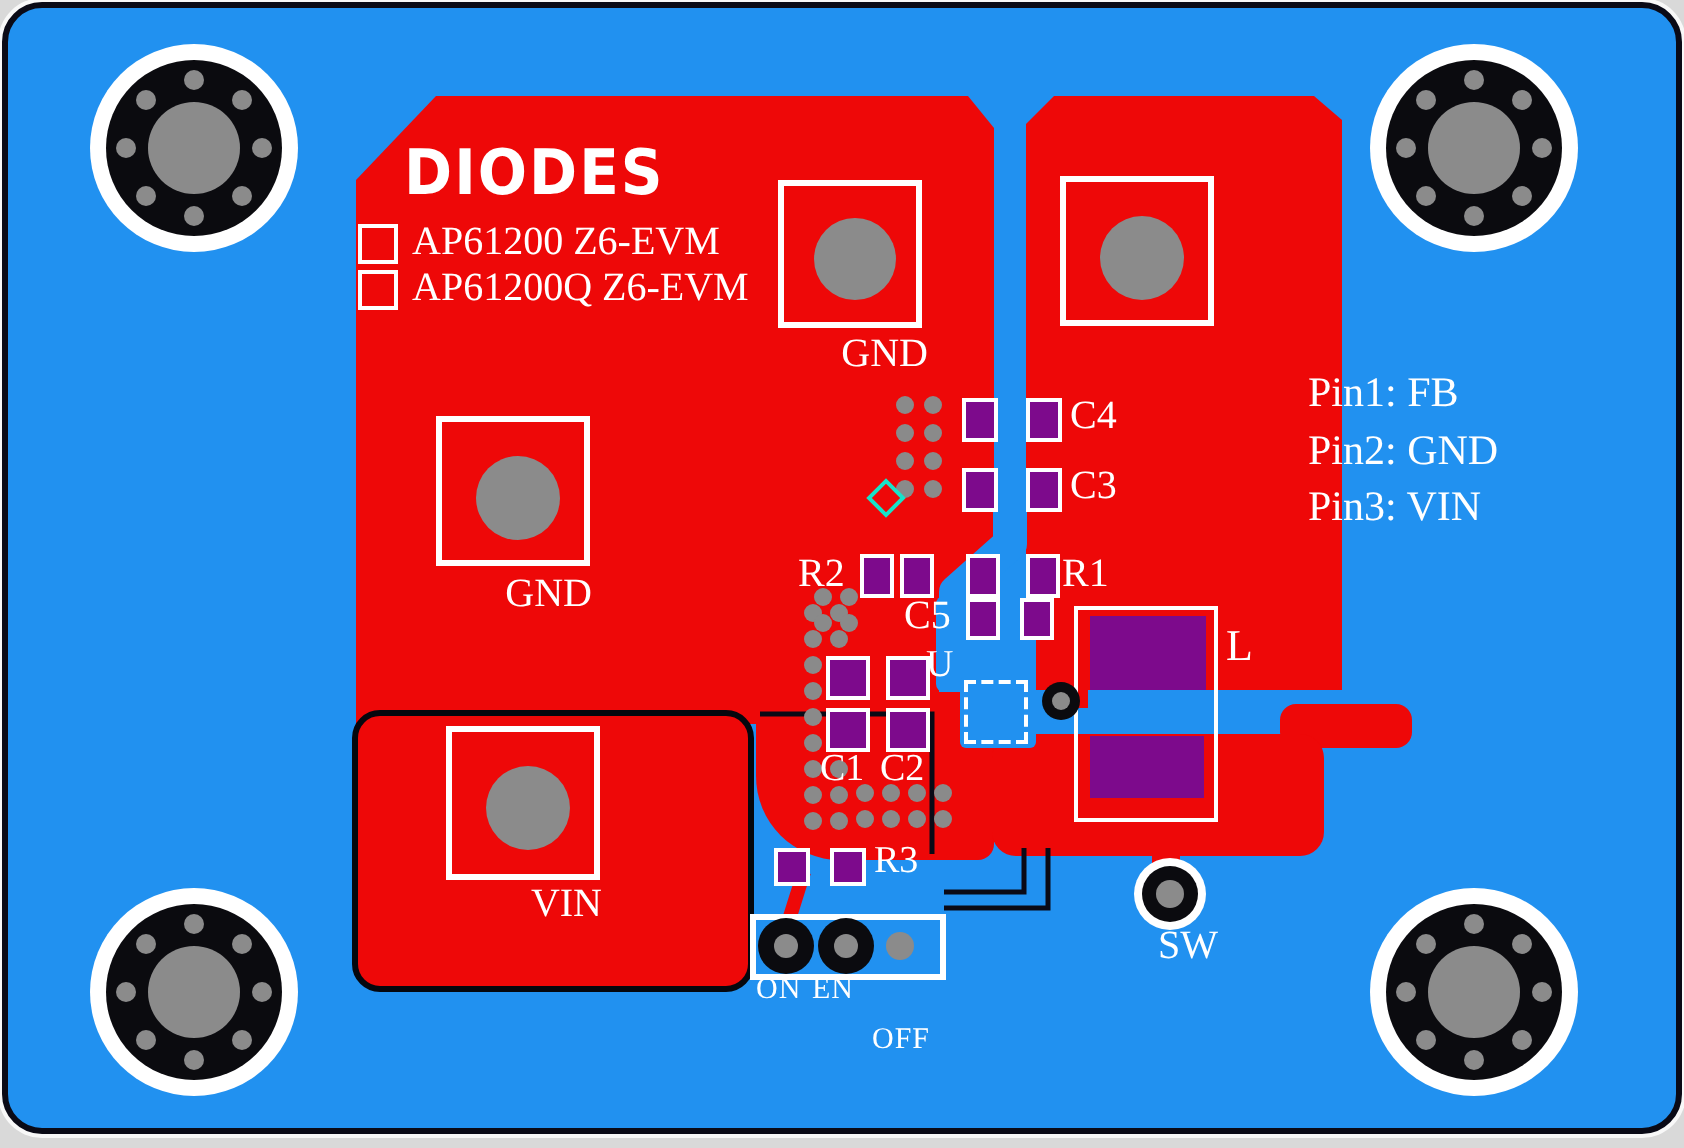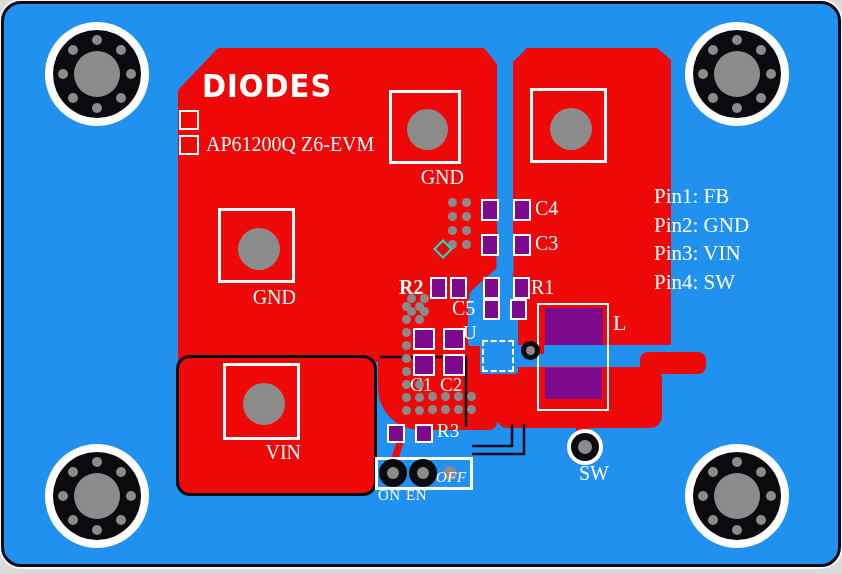--- a/index.html
+++ b/index.html
@@ -166,20 +166,21 @@
           <div class="abs hole-dot" style="left: 39px; top: 5px;"></div>
           <div class="abs hole-dot" style="left: 63.0416px; top: 14.9584px;"></div>
         </div>
         <div class="abs hole-c"></div>
       </div>
     </div>
 
   <div class="logo">DIODES</div>
   <div class="variant" style="left:179px;top:110px;">
     <span class="chk"></span>
+    <span>AP61200 Z6-EVM</span>
   </div>
   <div class="variant" style="left:179px;top:133px;">
     <span class="chk"></span>
     <span>AP61200Q Z6-EVM</span>
   </div>
 
   <div class="abs bigpad" style="left:389px;top:90px;width:72px;height:74px;">
     <div class="abs drill" style="left:15px;top:16px;width:41px;height:41px;"></div>
   </div>
   <div class="lbl fs20 ctr" style="left:386px;top:166px;width:78px;">GND</div>
@@ -204,21 +205,21 @@
   <div class="lbl fs22" style="left:613px;top:310px;">L</div>
 
   <div class="abs pad" style="left:481px;top:199px;width:18px;height:22px;"></div>
   <div class="abs pad" style="left:513px;top:199px;width:18px;height:22px;"></div>
   <div class="lbl fs20" style="left:535px;top:197px;">C4</div>
 
   <div class="abs pad" style="left:481px;top:234px;width:18px;height:22px;"></div>
   <div class="abs pad" style="left:513px;top:234px;width:18px;height:22px;"></div>
   <div class="lbl fs20" style="left:535px;top:232px;">C3</div>
 
-  <div class="lbl fs20" style="left:399px;top:276px;font-weight:bold;">R2</div>
+  <div class="lbl fs20" style="left:399px;top:276px;">R2</div>
   <div class="abs pad" style="left:430px;top:277px;width:17px;height:22px;"></div>
   <div class="abs pad" style="left:450px;top:277px;width:17px;height:22px;"></div>
   <div class="abs pad" style="left:483px;top:277px;width:17px;height:22px;"></div>
   <div class="abs pad" style="left:513px;top:277px;width:17px;height:22px;"></div>
   <div class="lbl fs20" style="left:531px;top:276px;">R1</div>
 
   <div class="lbl fs20" style="left:452px;top:297px;">C5</div>
   <div class="abs pad" style="left:483px;top:299px;width:17px;height:21px;"></div>
   <div class="abs pad" style="left:510px;top:299px;width:17px;height:21px;"></div>
 
@@ -242,27 +243,26 @@
   <div class="abs" style="left:375px;top:457px;width:98px;height:33px;border:3px solid #fff;"></div>
   <div class="abs" style="left:379px;top:459px;width:28px;height:28px;border-radius:50%;background:#0b0b0f;">
     <div class="abs drill" style="left:8px;top:8px;width:12px;height:12px;"></div>
   </div>
   <div class="abs" style="left:409px;top:459px;width:28px;height:28px;border-radius:50%;background:#0b0b0f;">
     <div class="abs drill" style="left:8px;top:8px;width:12px;height:12px;"></div>
   </div>
   <div class="abs drill" style="left:443px;top:466px;width:14px;height:14px;"></div>
   <div class="lbl fs15" style="left:378px;top:487px;">ON</div>
   <div class="lbl fs15" style="left:406px;top:487px;">EN</div>
-  <div class="lbl fs15" style="left:436px;top:469px;font-style:italic;">OFF</div>
+  <div class="lbl fs15" style="left:436px;top:512px;">OFF</div>
 
   <div class="abs" style="left:567px;top:429px;width:36px;height:36px;border-radius:50%;background:#fff;">
     <div class="abs" style="left:4px;top:4px;width:28px;height:28px;border-radius:50%;background:#0b0b0f;"></div>
     <div class="abs drill" style="left:11px;top:11px;width:14px;height:14px;"></div>
   </div>
   <div class="lbl fs20 ctr" style="left:561px;top:462px;width:48px;">SW</div>
 
   <div class="pinlist" id="pinList">
       <div>Pin1: FB</div>
       <div>Pin2: GND</div>
       <div>Pin3: VIN</div>
-      <div>Pin4: SW</div>
     </div>
 </div>
 
 </body></html>

